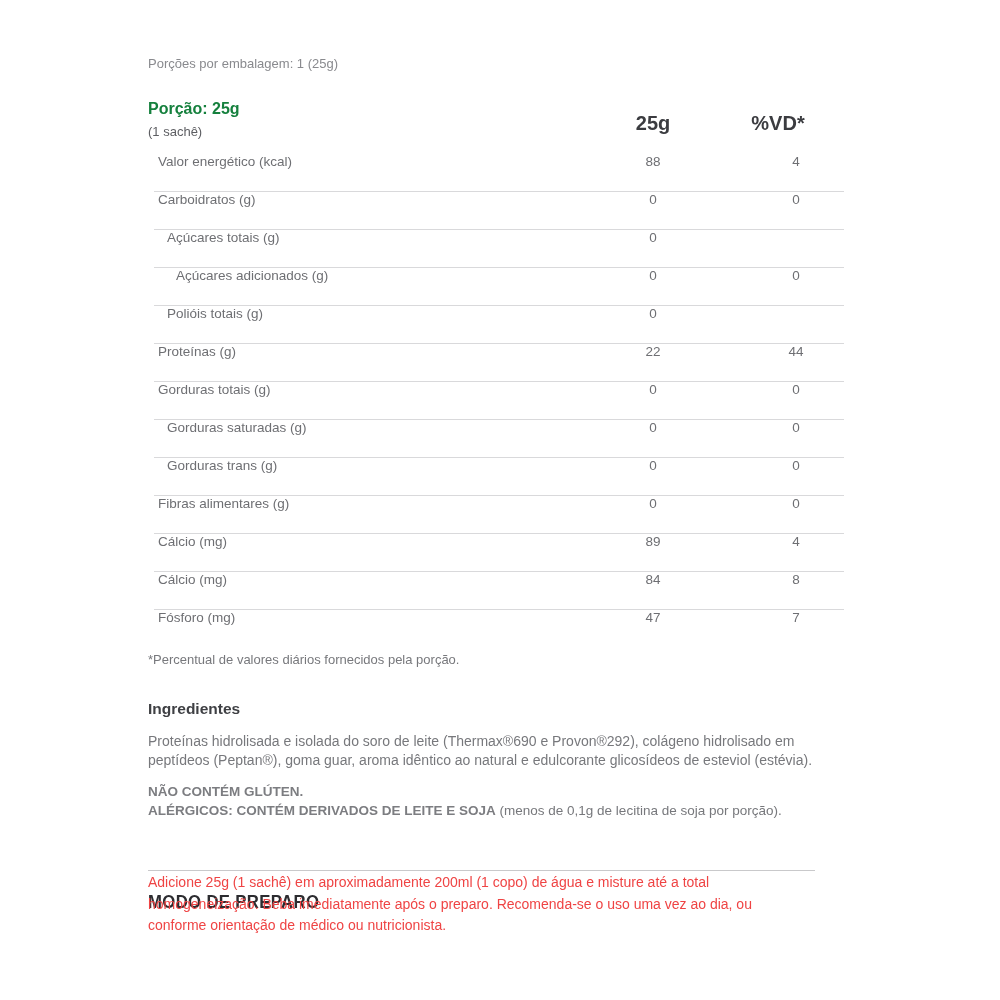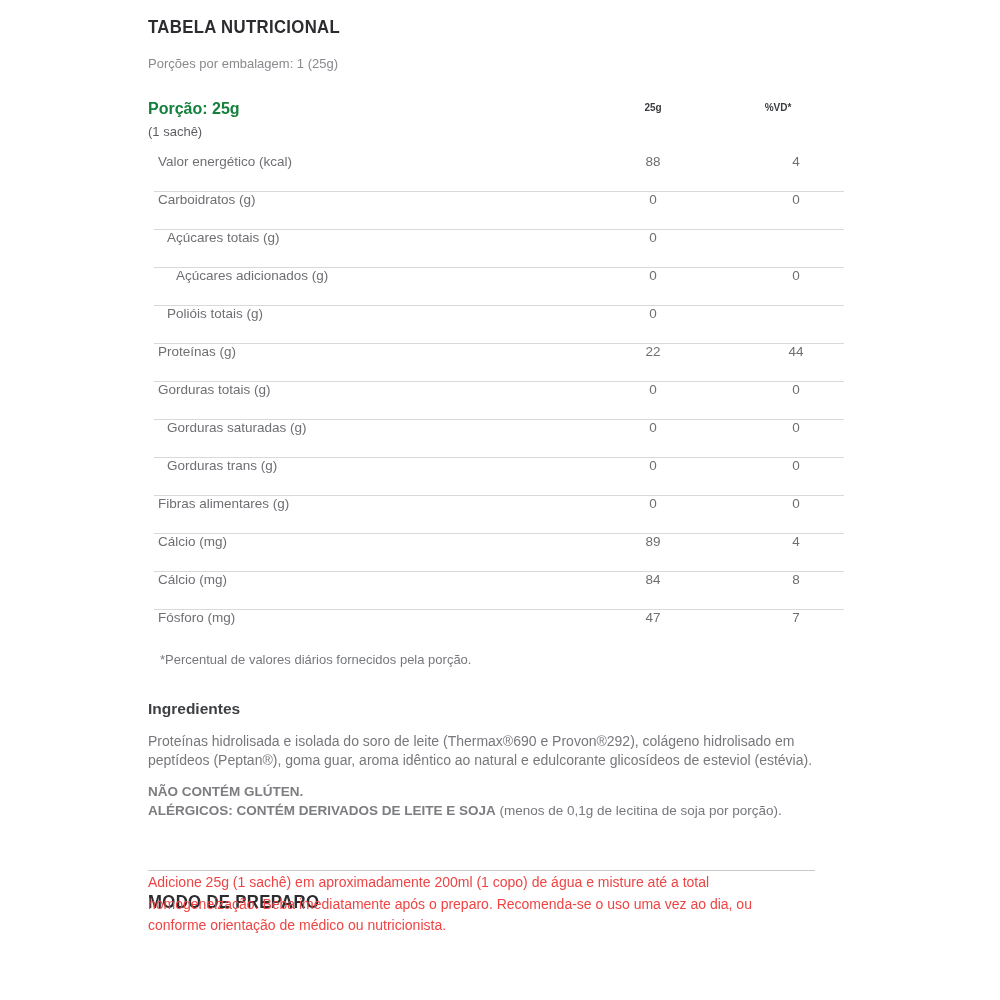--- a/index.html
+++ b/index.html
@@ -13,36 +13,36 @@
 
   .sec-title{
     position:absolute;margin:0;font-size:19px;line-height:20px;font-weight:800;color:#2c2c30;
     white-space:nowrap;
   }
   .nutrition-title{top:17px;left:0;}
   .servings{position:absolute;top:56px;left:0;font-size:13px;color:#898a8e;white-space:nowrap;}
 
   .portion-label{position:absolute;top:100px;left:0;font-size:16px;font-weight:700;color:#15803d;}
   .portion-sub{position:absolute;top:124px;left:0;font-size:13px;color:#5d5e62;}
-  .col-head{position:absolute;top:102px;transform:translateX(-50%);font-size:10px;font-weight:700;color:#3b3c40;white-space:nowrap;}
+  .col-head{position:absolute;top:112px;transform:translateX(-50%);font-size:20px;font-weight:700;color:#3b3c40;white-space:nowrap;}
   .col-head.amount{left:505px;}
   .col-head.dv{left:630px;}
 
   .ntable{position:absolute;top:154px;left:6px;width:690px;}
   .row{
     position:relative;height:37px;display:flex;align-items:flex-start;
     border-bottom:1px solid #d9d9db;color:#6e6f73;font-size:13.5px;
   }
   .row:last-child{border-bottom:none;}
   .row-label{white-space:nowrap;}
   .val{position:absolute;transform:translateX(-50%);white-space:nowrap;}
   .val-amount{left:499px;}
   .val-dv{left:642px;}
 
-  .footnote{position:absolute;top:652px;left:12px;font-size:13px;color:#77787c;white-space:nowrap;}
+  .footnote{position:absolute;top:652px;left:0;font-size:13px;color:#77787c;white-space:nowrap;}
 
   .ing-title{position:absolute;top:700px;left:0;margin:0;font-size:15.5px;font-weight:700;color:#3f4044;}
   .ing-body{
     position:absolute;top:732px;left:0;width:710px;margin:0;
     font-size:14px;line-height:19px;color:#77787c;white-space:pre-line;
   }
   .allergens{position:absolute;top:783px;left:0;font-size:13.5px;line-height:18.5px;color:#7c7d81;}
   .bold-gray{font-weight:700;color:#7c7d81;}
   .allergens .normal{font-weight:400;color:#77787c;}
 
@@ -53,23 +53,20 @@
     position:absolute;top:872px;left:0;width:710px;margin:0;
     font-size:14px;line-height:21.5px;color:#ef4444;white-space:pre-line;
   }
 </style>
 </head>
 <body>
 
 <div class="page">
   <div class="content">
 
-    <h2 class="sec-title nutrition-title">
-      <span class="condensed">TABELA NUTRICIONAL</span>
-    </h2>
 
     <div class="servings">Porções por embalagem: 1 (25g)</div>
 
     <div class="portion-label">Porção: 25g</div>
     <div class="portion-sub">(1 sachê)</div>
     <div class="col-head amount">25g</div>
     <div class="col-head dv">%VD*</div>
 
     <div class="ntable">
       <div class="row">

